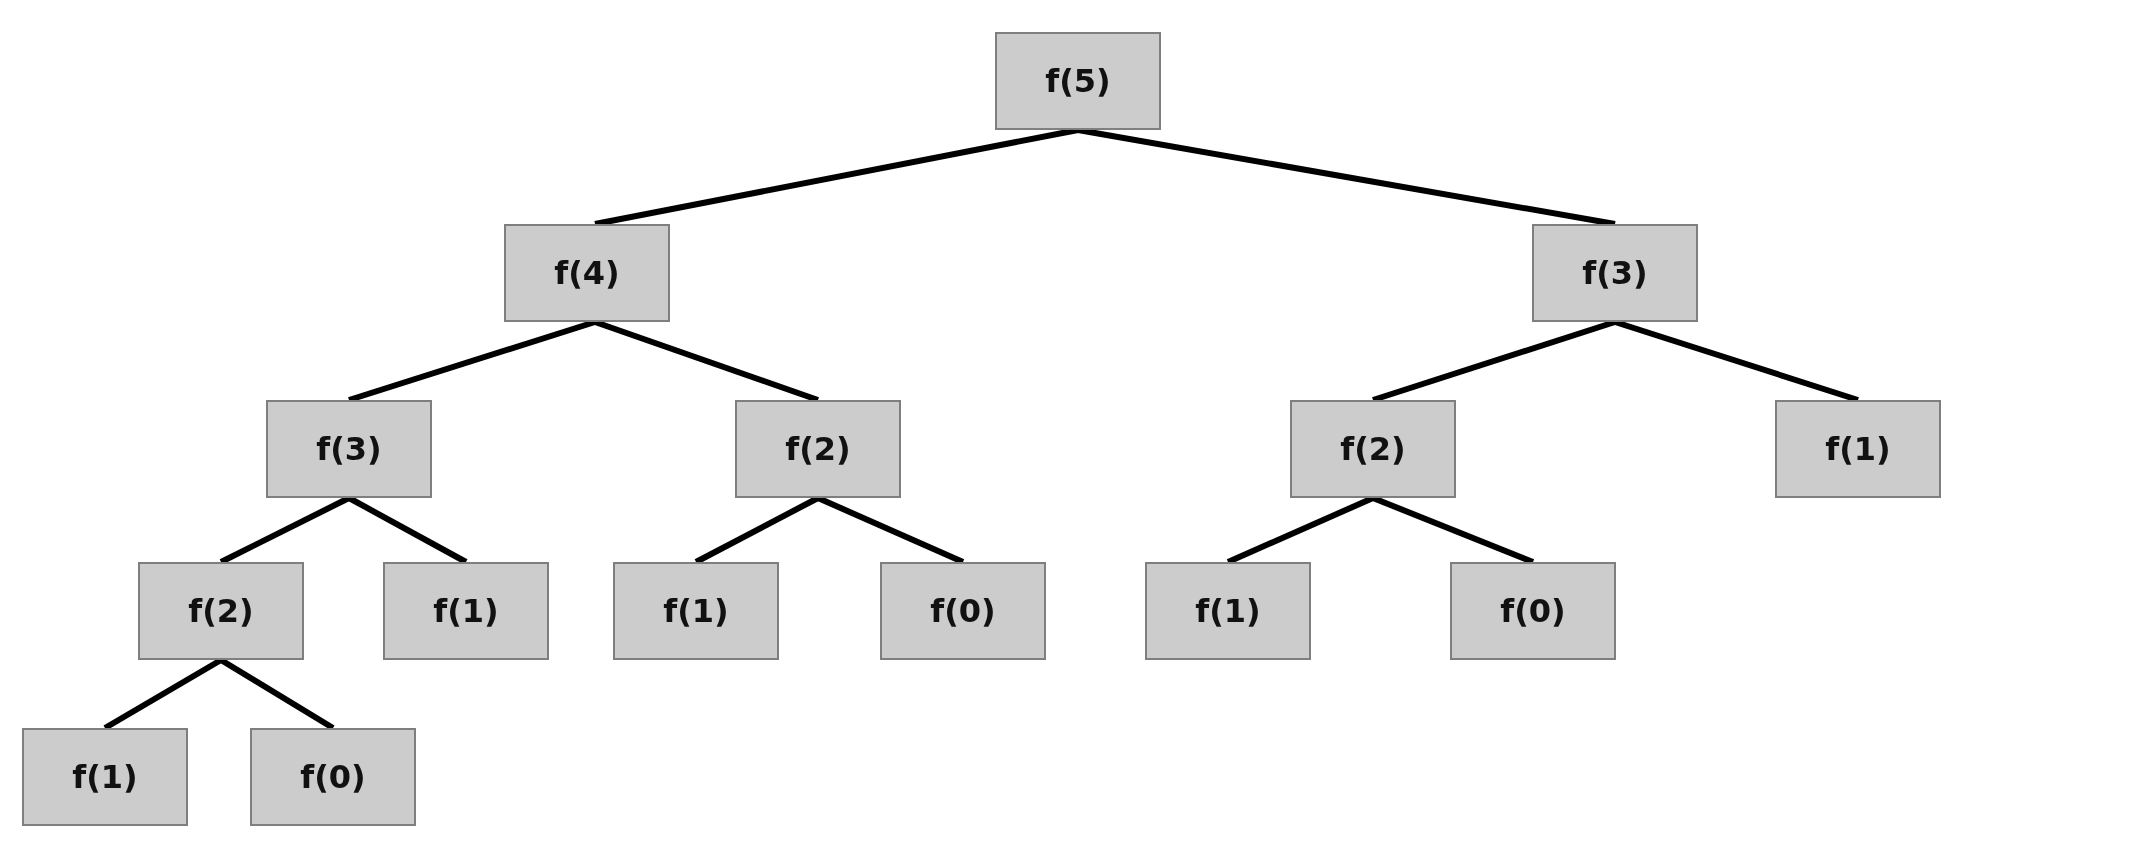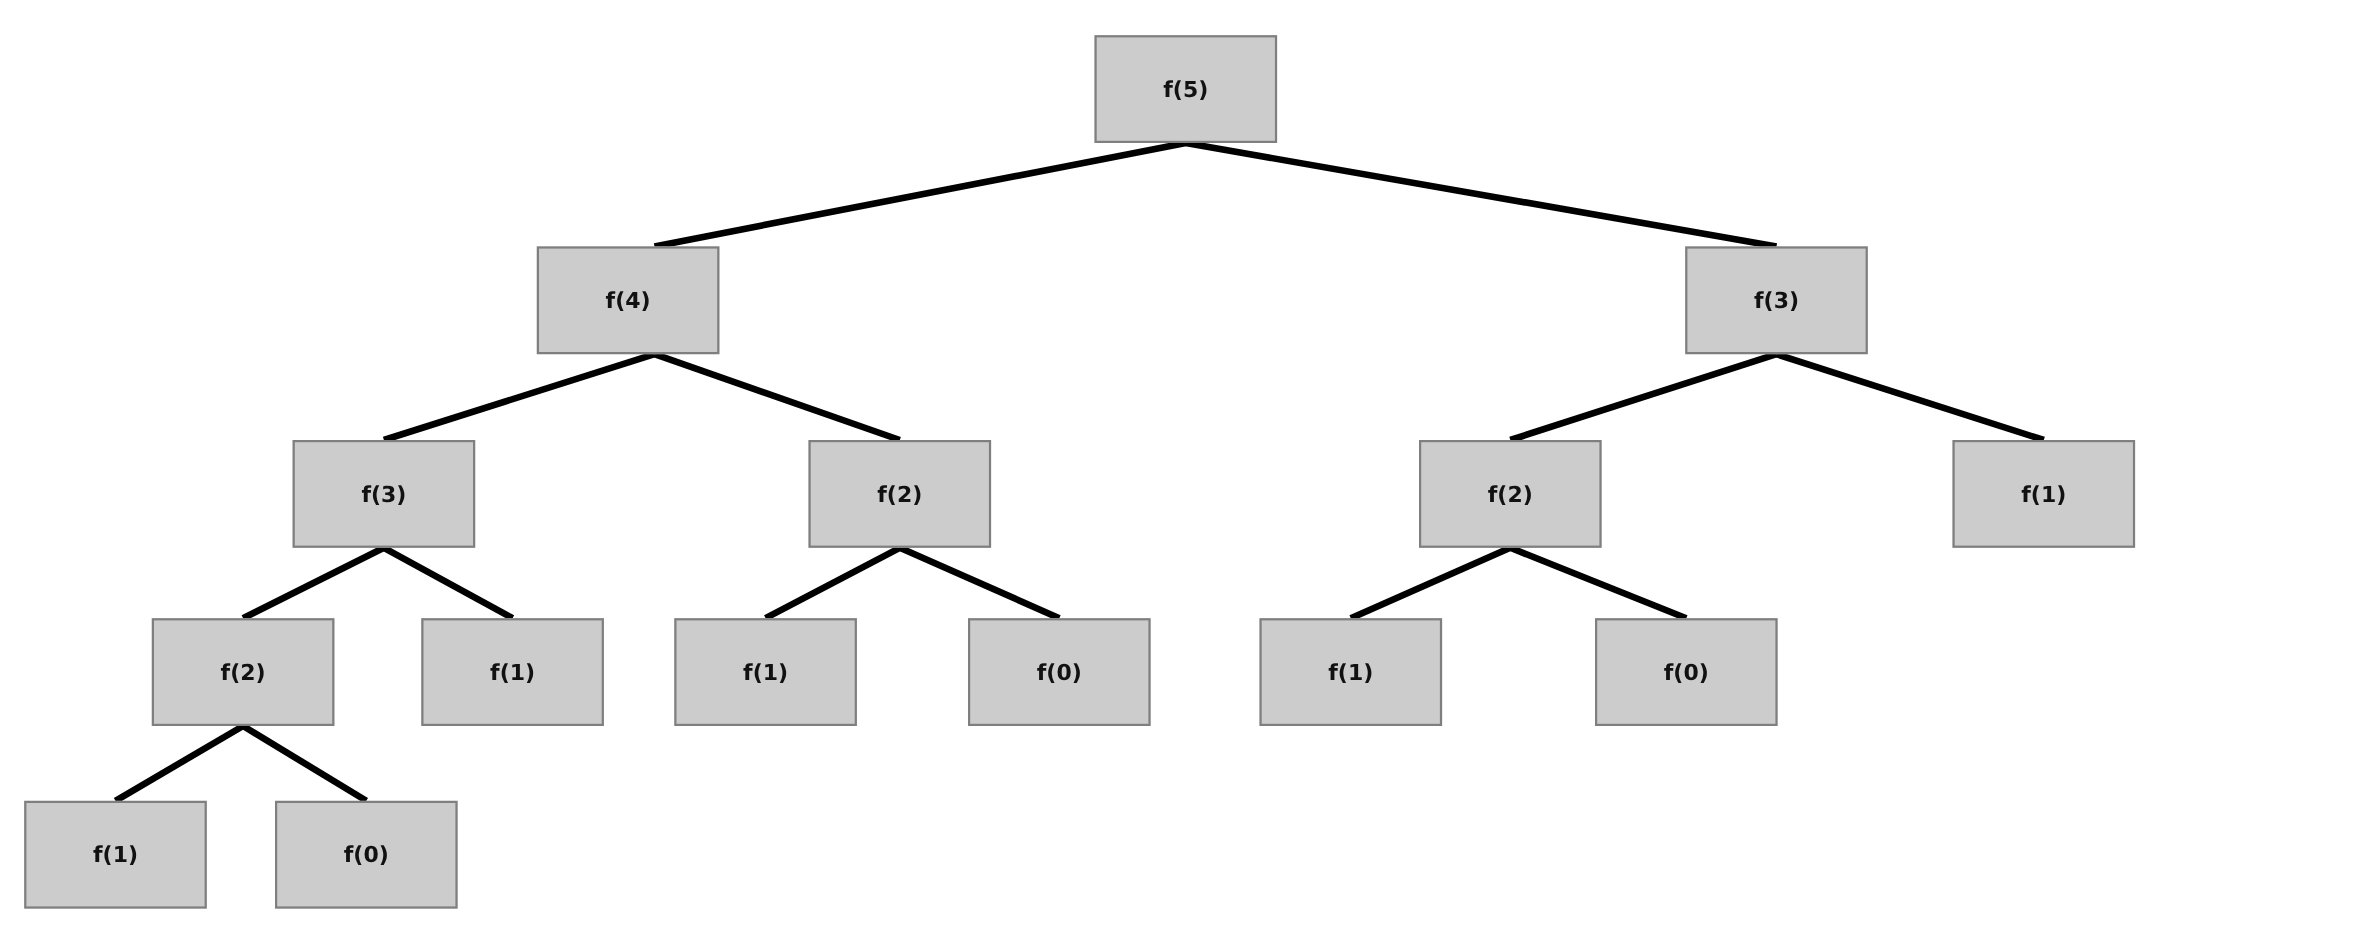--- a/index.html
+++ b/index.html
@@ -36,21 +36,21 @@
     position: absolute;
     box-sizing: border-box;
     background: #cccccc;
     border: 2px solid #7f7f7f;
     display: flex;
     align-items: center;
     justify-content: center;
   }
   .tree-node .node-label {
     font-family: "DejaVu Sans", sans-serif;
-    font-size: 20px;
+    font-size: 32px;
     font-weight: bold;
     color: #111111;
     line-height: 1;
     letter-spacing: 0px;
     white-space: nowrap;
   }
 </style>
 </head>
 <body>
 
@@ -68,21 +68,21 @@
       <line x1="818" y1="498" x2="963" y2="562" stroke="#000000" stroke-width="6" stroke-linecap="butt"></line>
       <line x1="1373" y1="498" x2="1228" y2="562" stroke="#000000" stroke-width="6" stroke-linecap="butt"></line>
       <line x1="1373" y1="498" x2="1533" y2="562" stroke="#000000" stroke-width="6" stroke-linecap="butt"></line>
       <line x1="221" y1="660" x2="105" y2="728" stroke="#000000" stroke-width="6" stroke-linecap="butt"></line>
       <line x1="221" y1="660" x2="333" y2="728" stroke="#000000" stroke-width="6" stroke-linecap="butt"></line>
     </svg>
   <div id="node-layer">
       <div class="tree-node" style="left: 995px; top: 32px; width: 166px; height: 98px; background: rgb(204, 204, 204); border-color: rgb(127, 127, 127);">
         <span class="node-label" style="color: rgb(17, 17, 17);">f(5)</span>
       </div>
-      <div class="tree-node" style="left: 488px; top: 224px; width: 166px; height: 98px; background: rgb(204, 204, 204); border-color: rgb(127, 127, 127);">
+      <div class="tree-node" style="left: 504px; top: 224px; width: 166px; height: 98px; background: rgb(204, 204, 204); border-color: rgb(127, 127, 127);">
         <span class="node-label" style="color: rgb(17, 17, 17);">f(4)</span>
       </div>
       <div class="tree-node" style="left: 1532px; top: 224px; width: 166px; height: 98px; background: rgb(204, 204, 204); border-color: rgb(127, 127, 127);">
         <span class="node-label" style="color: rgb(17, 17, 17);">f(3)</span>
       </div>
       <div class="tree-node" style="left: 266px; top: 400px; width: 166px; height: 98px; background: rgb(204, 204, 204); border-color: rgb(127, 127, 127);">
         <span class="node-label" style="color: rgb(17, 17, 17);">f(3)</span>
       </div>
       <div class="tree-node" style="left: 735px; top: 400px; width: 166px; height: 98px; background: rgb(204, 204, 204); border-color: rgb(127, 127, 127);">
         <span class="node-label" style="color: rgb(17, 17, 17);">f(2)</span>

